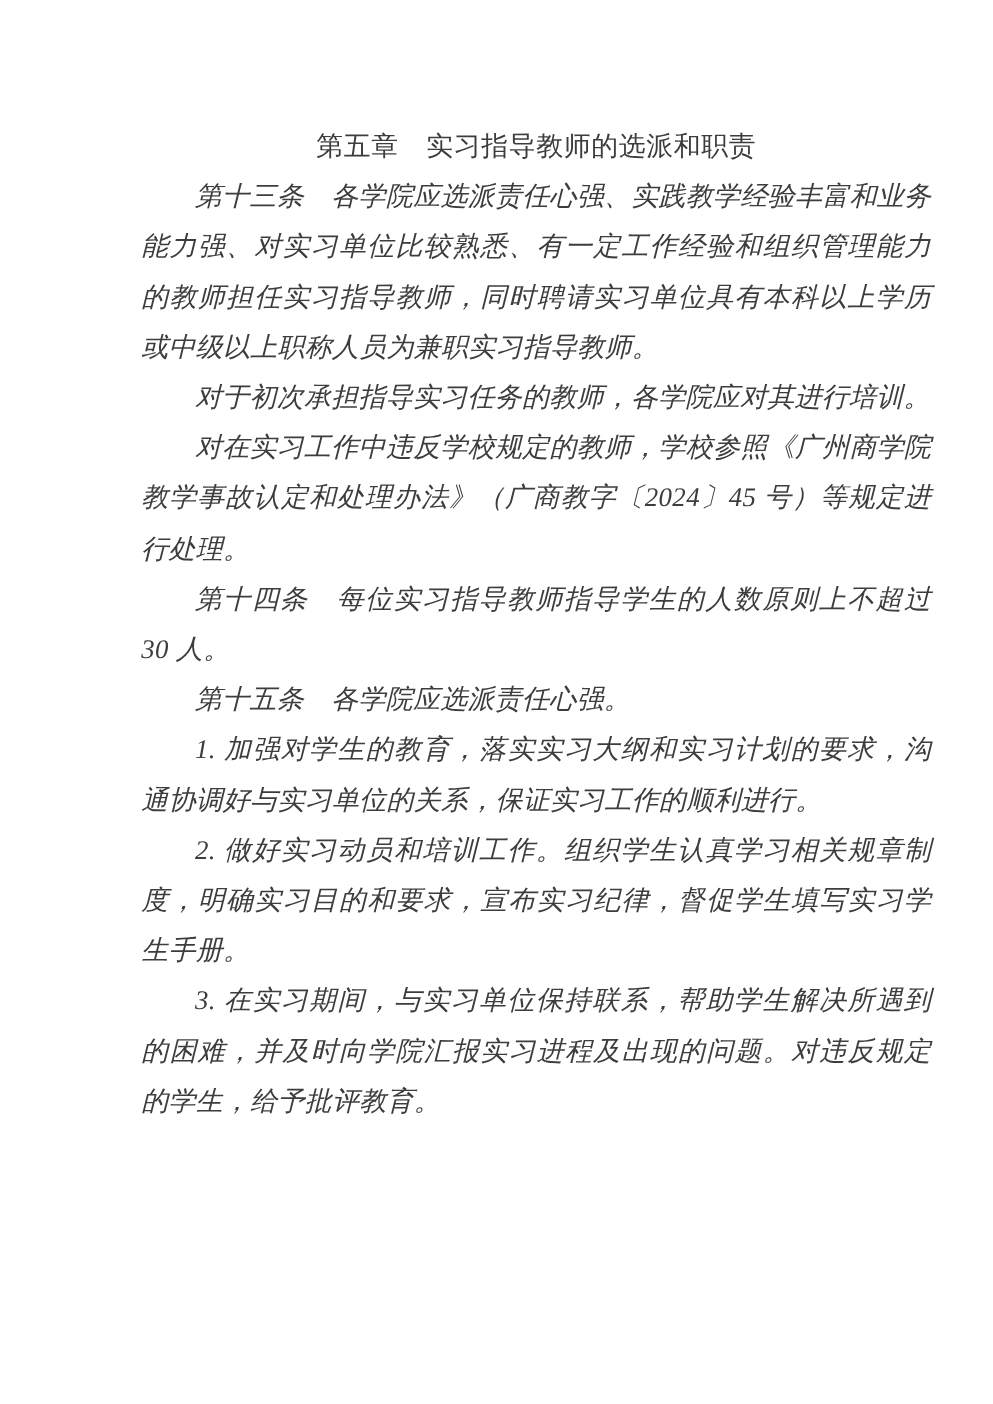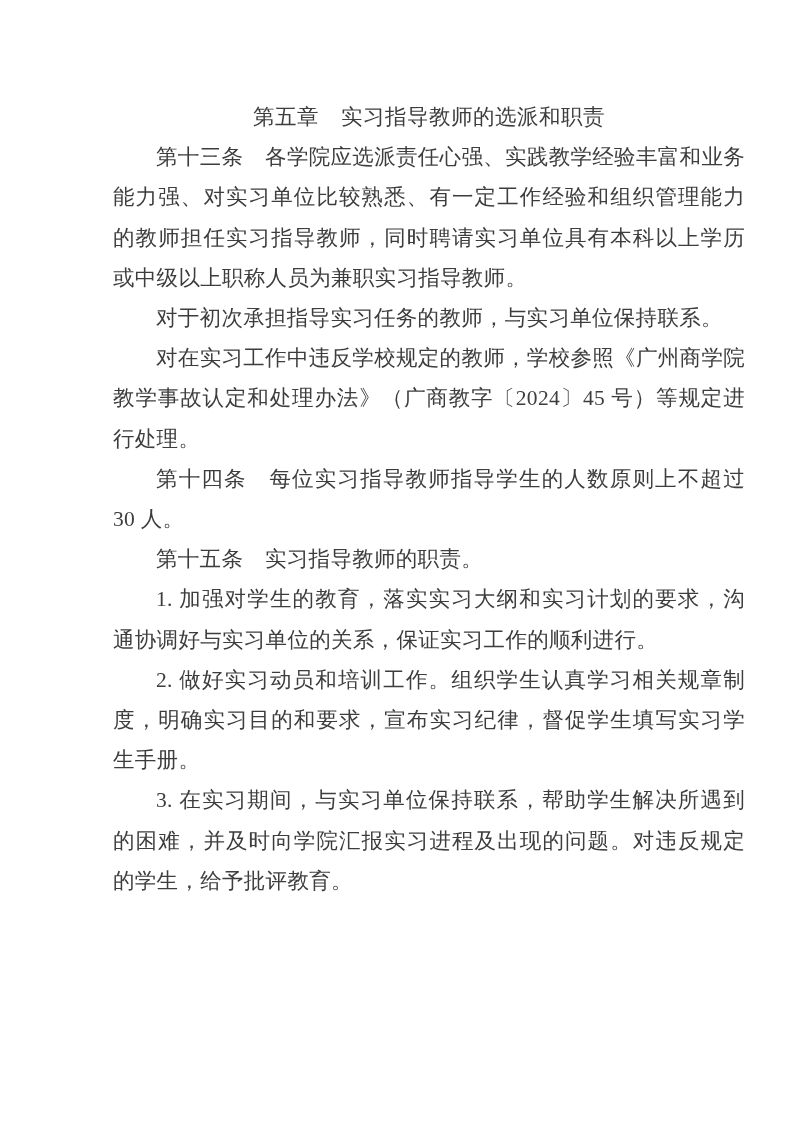--- a/index.html
+++ b/index.html
@@ -32,30 +32,31 @@
     font-weight: normal;
     text-align: center;
     letter-spacing: 0.5px;
   }
   p.body-para {
     margin: 0;
     text-indent: 2em;
     text-align: justify;
     text-justify: inter-ideograph;
     letter-spacing: 0.3px;
+    font-style: italic;
   }
 </style>
 </head>
 <body>
 
 <div class="page">
   <div class="doc">
     <h1 class="chapter-title">第五章　实习指导教师的选派和职责</h1>
     <p class="body-para">第十三条　各学院应选派责任心强、实践教学经验丰富和业务能力强、对实习单位比较熟悉、有一定工作经验和组织管理能力的教师担任实习指导教师，同时聘请实习单位具有本科以上学历或中级以上职称人员为兼职实习指导教师。</p>
-    <p class="body-para">对于初次承担指导实习任务的教师，与实习单位保持联系。</p>
+    <p class="body-para">对于初次承担指导实习任务的教师，各学院应对其进行培训。</p>
     <p class="body-para">对在实习工作中违反学校规定的教师，学校参照《广州商学院教学事故认定和处理办法》（广商教字〔2024〕45 号）等规定进行处理。</p>
     <p class="body-para">第十四条　每位实习指导教师指导学生的人数原则上不超过 30 人。</p>
-    <p class="body-para">第十五条　实习指导教师的职责。</p>
+    <p class="body-para">第十五条　各学院应选派责任心强。</p>
     <p class="body-para">1. 加强对学生的教育，落实实习大纲和实习计划的要求，沟通协调好与实习单位的关系，保证实习工作的顺利进行。</p>
     <p class="body-para">2. 做好实习动员和培训工作。组织学生认真学习相关规章制度，明确实习目的和要求，宣布实习纪律，督促学生填写实习学生手册。</p>
     <p class="body-para">3. 在实习期间，与实习单位保持联系，帮助学生解决所遇到的困难，并及时向学院汇报实习进程及出现的问题。对违反规定的学生，给予批评教育。</p>
   </div>
 </div>
 
 </body></html>

